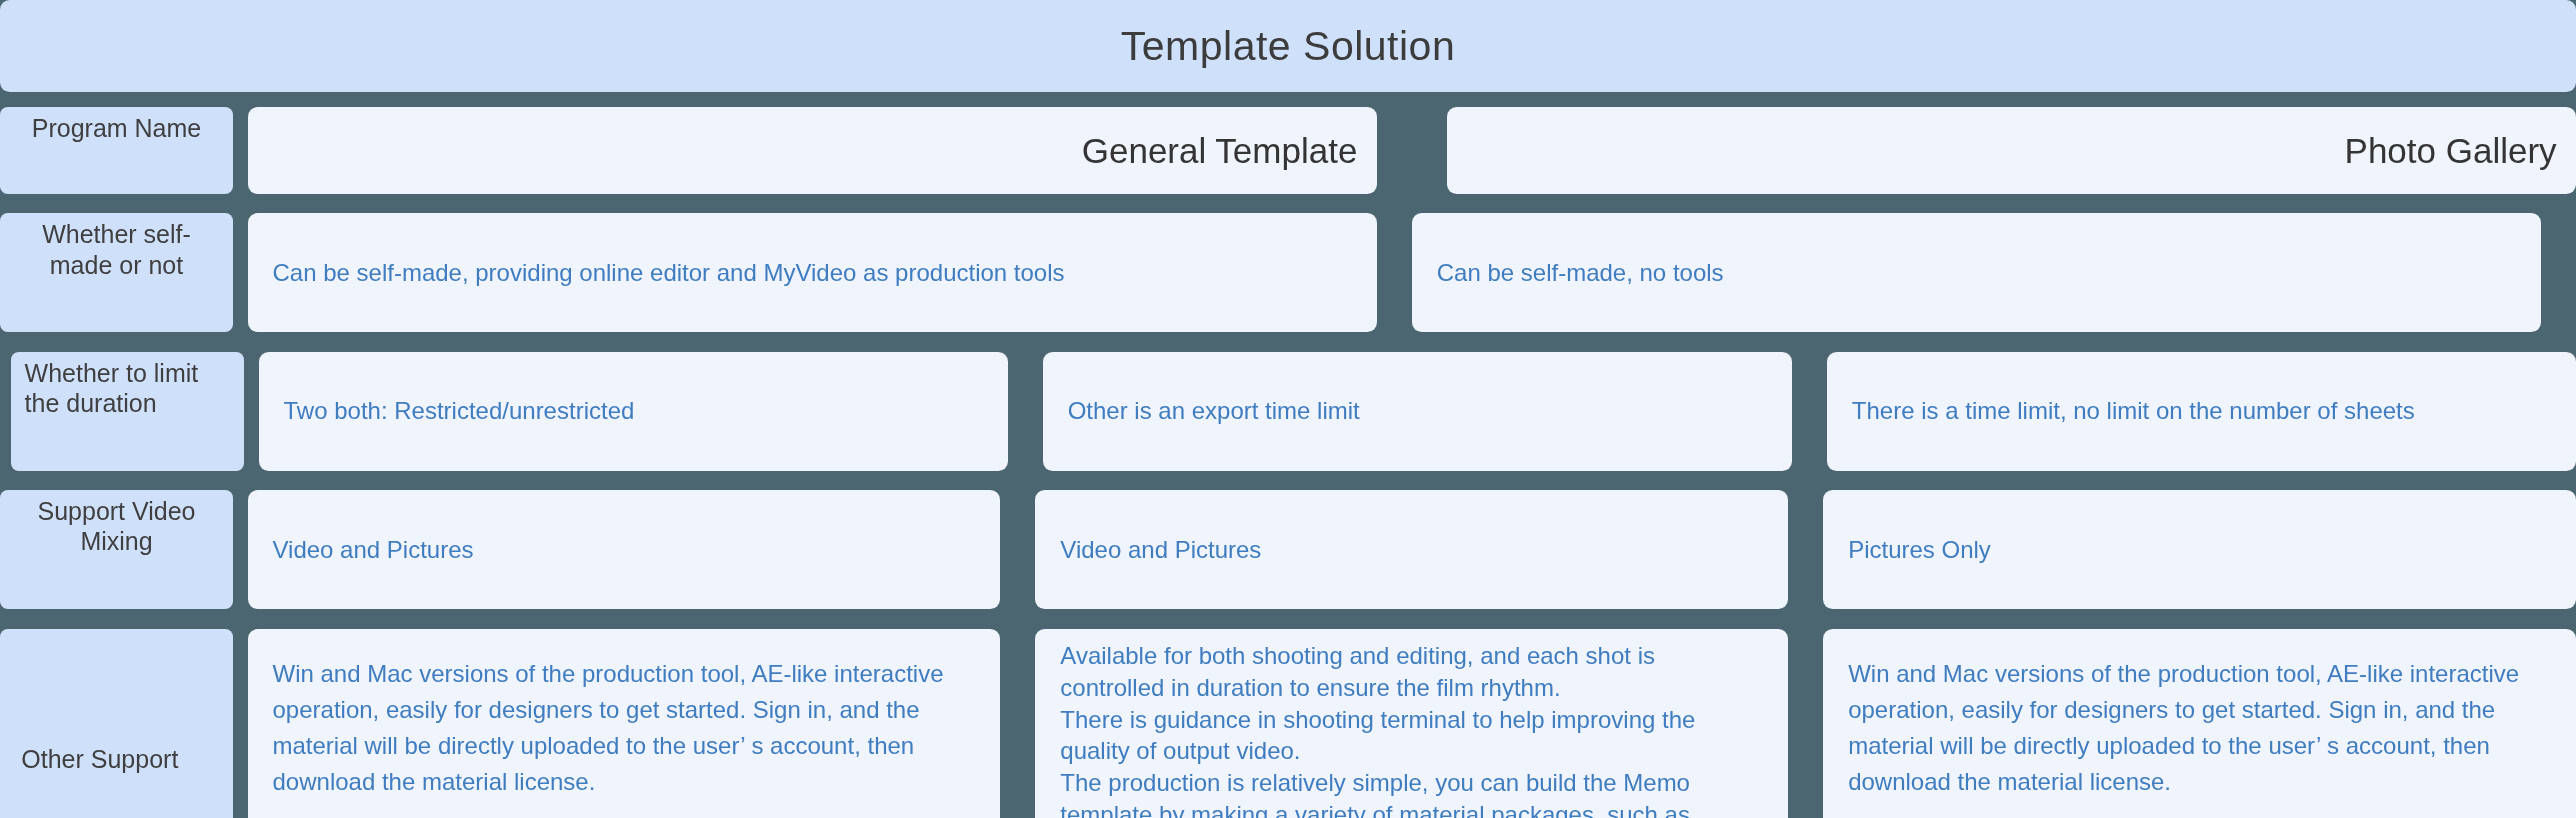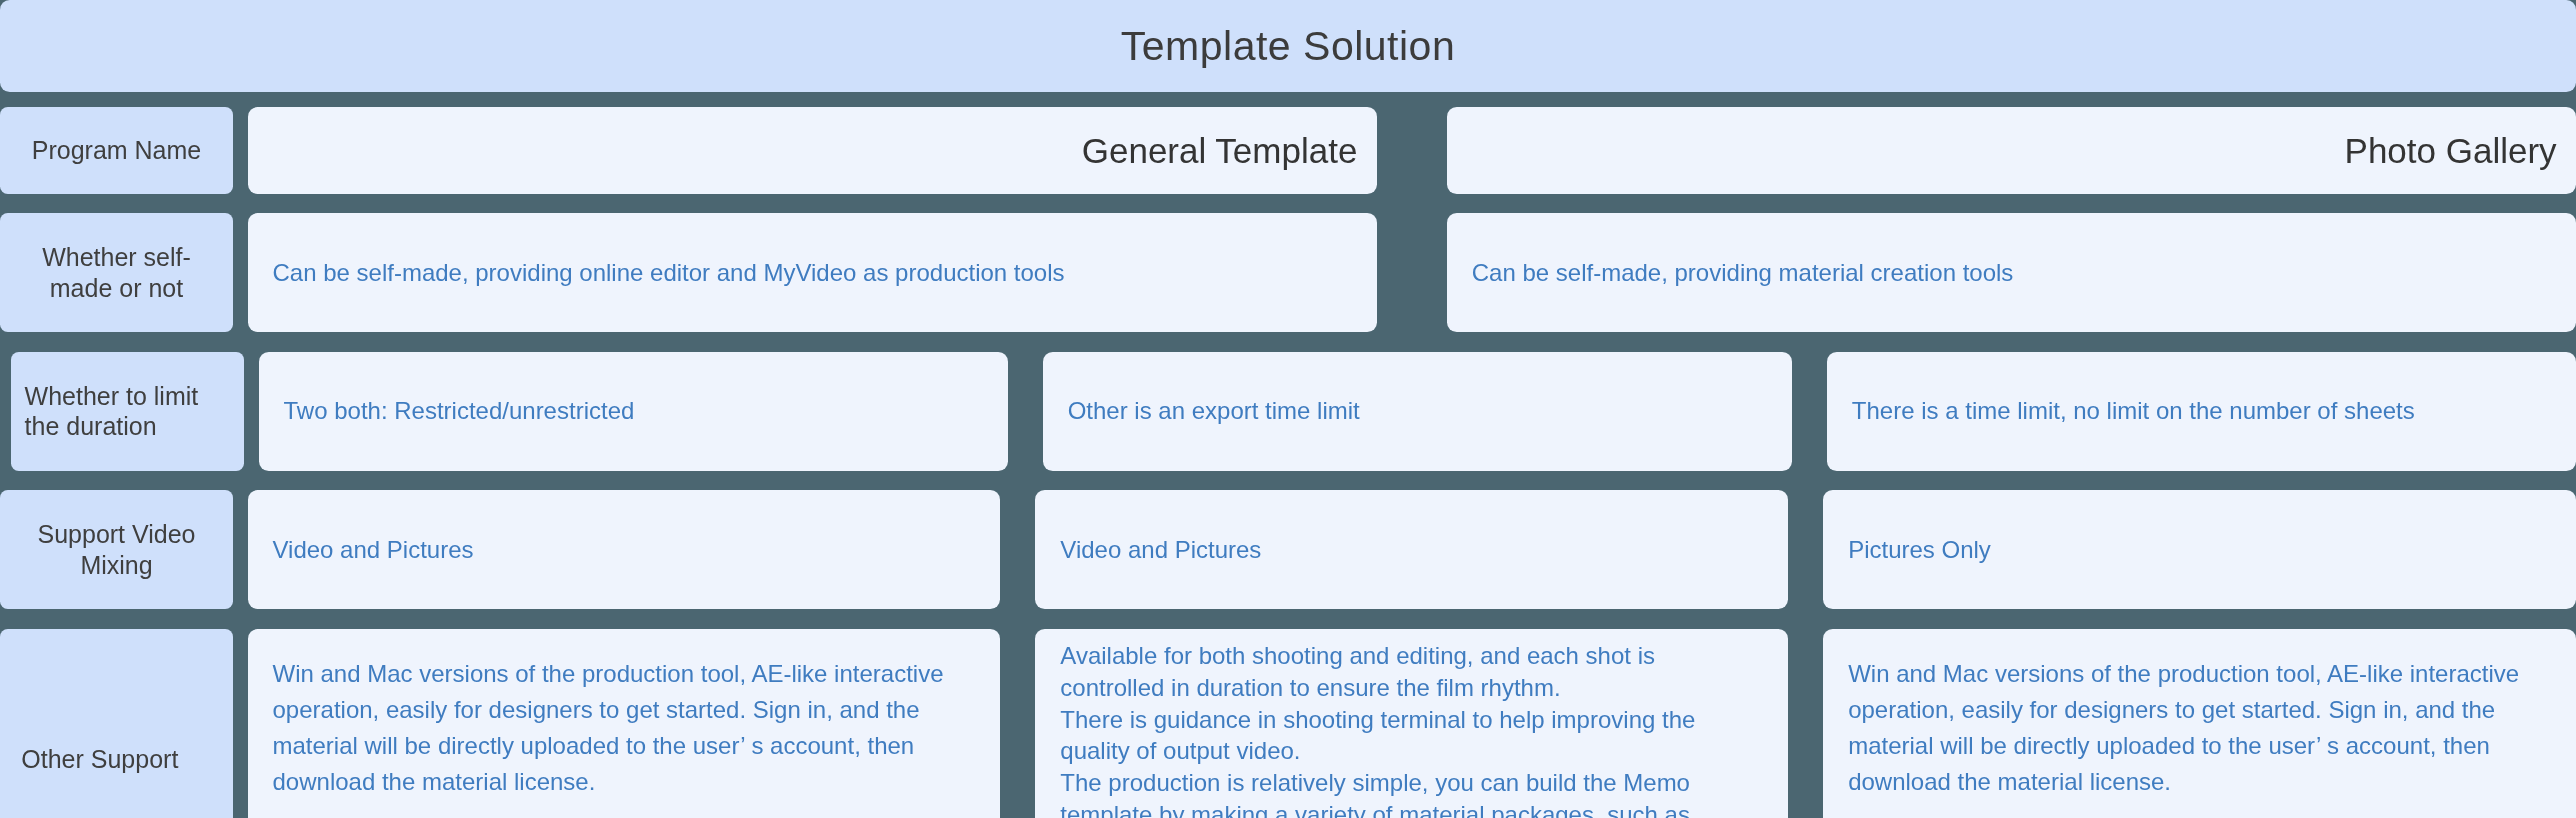--- a/index.html
+++ b/index.html
@@ -56,21 +56,20 @@
     align-items: stretch;
     margin-bottom: 19.4px;
   }
 
   .label-cell {
     width: 233px;
     min-width: 233px;
     background: #cfe0fb;
     border-radius: 7.8px;
     display: flex;
-    align-items: center;
     justify-content: center;
     box-sizing: border-box;
     padding: 5.8px 9.7px;
     color: #3f3f3f;
     font-size: 25px;
     line-height: 1.22;
     text-align: center;
   }
   .label-cell.left-align {
     justify-content: flex-start;
@@ -165,24 +164,24 @@
     <div class="row row-std">
       <div class="label-cell">
         <span class="cell-text">Whether self-
 made or not</span>
       </div>
       <div class="gap"></div>
       <div class="value-cell">
         <span class="cell-text">Can be self-made, providing online editor and MyVideo as production tools</span>
       </div>
       <div class="gap-wide"></div>
-      <div class="gap-wide"></div>
-      <div class="value-cell">
-        <span class="cell-text">Can be self-made, providing material creation tools</span>
-      </div>
+      <div class="value-cell">
+        <span class="cell-text">Can be self-made, no tools</span>
+      </div>
+      <div class="gap-wide"></div>
     </div>
 
     <div class="row row-std">
       <div class="label-cell left-align">
         <span class="cell-text">Whether to limit
 the duration</span>
       </div>
       <div class="gap"></div>
       <div class="value-cell">
         <span class="cell-text">Two both: Restricted/unrestricted</span>

